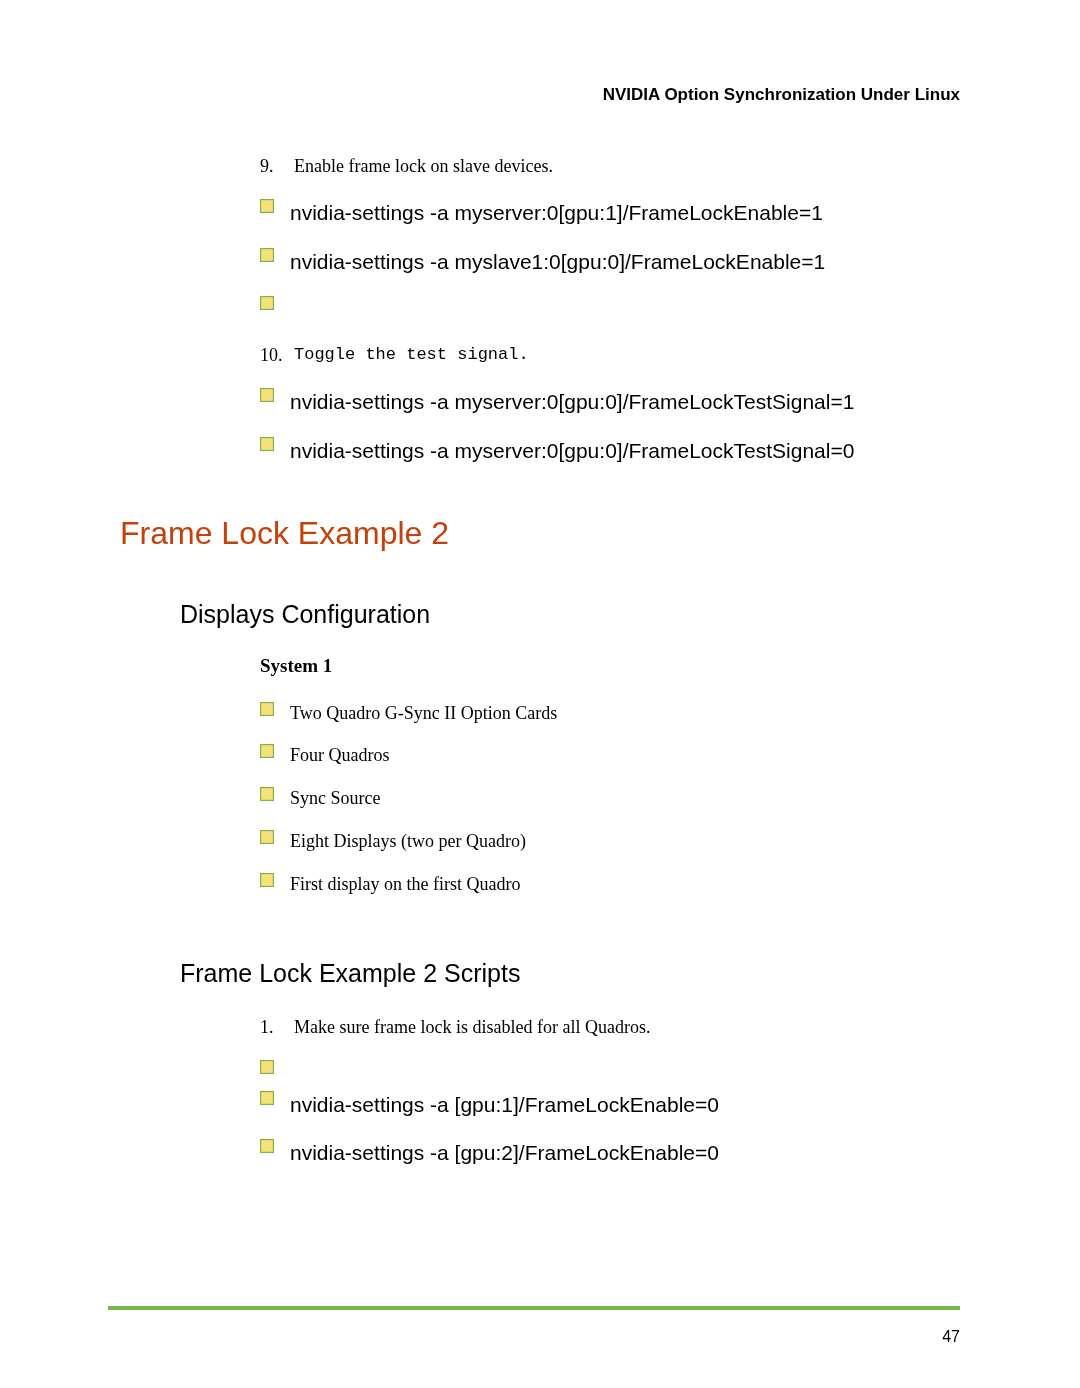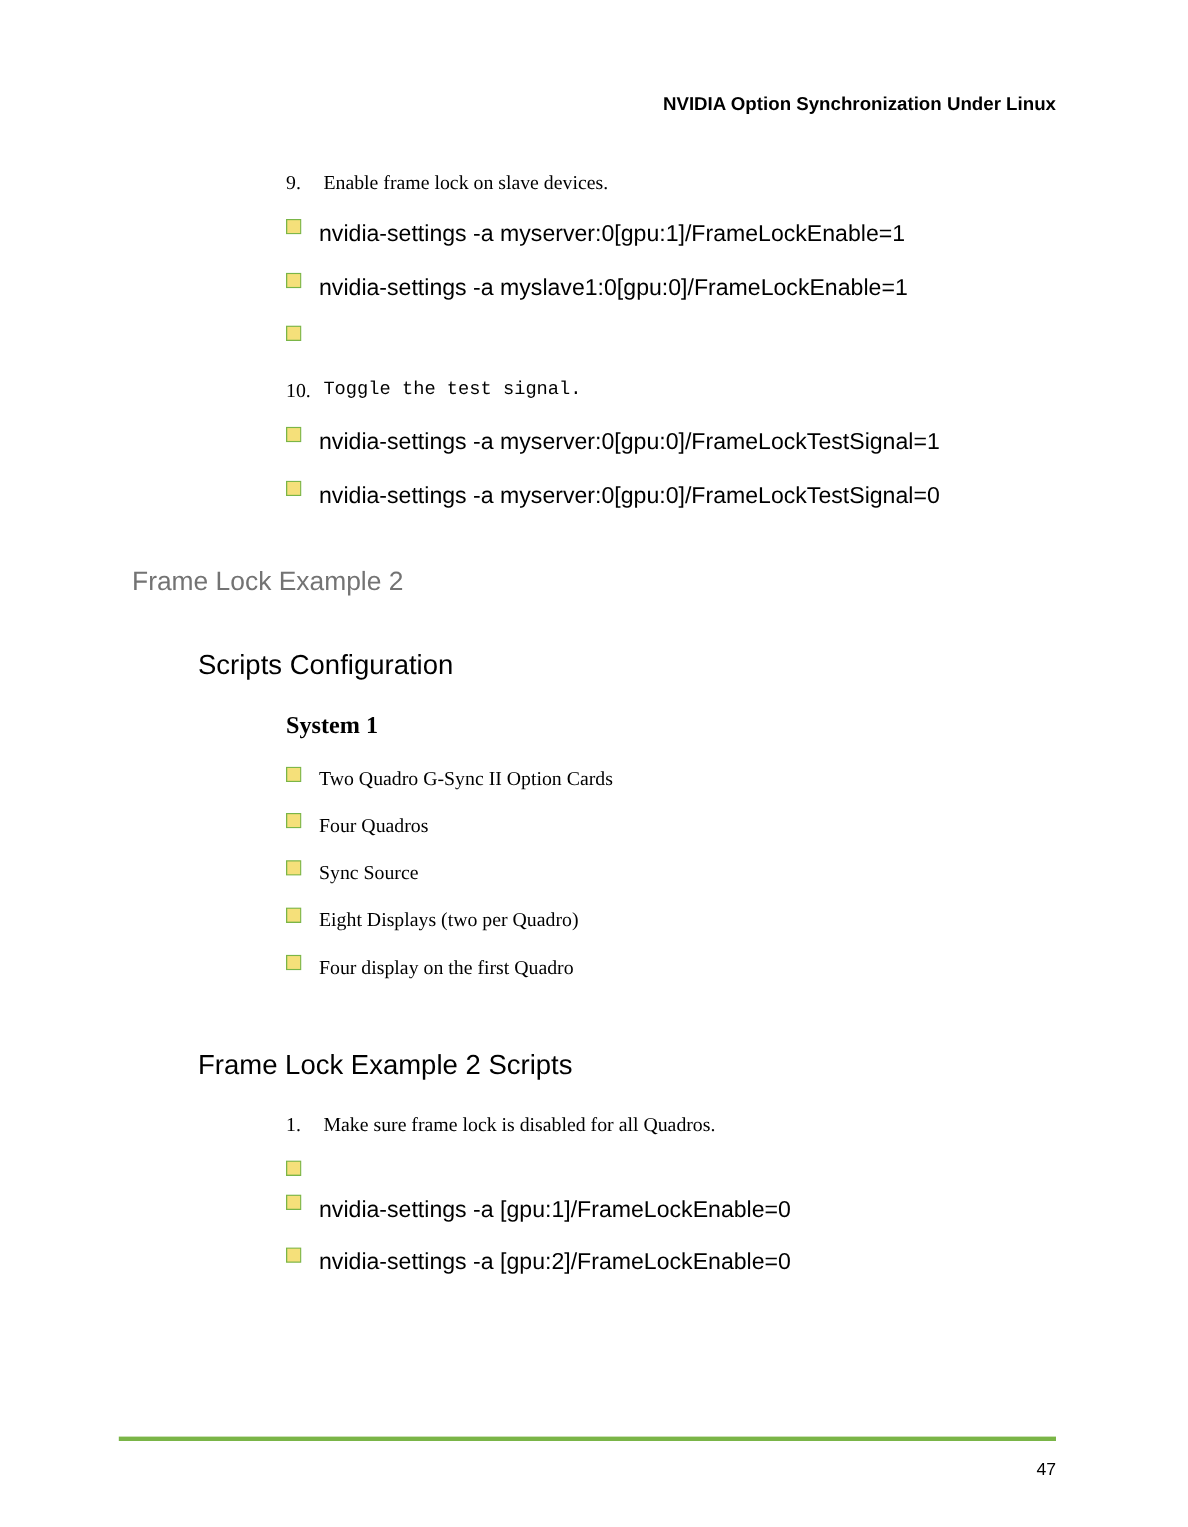--- a/index.html
+++ b/index.html
@@ -61,39 +61,39 @@
     .bullet-text {
       font-family: Georgia, serif;
     }
     .bullet-text.mono {
       font-family: Liberation Sans, sans-serif;
       font-size: 21px;
       line-height: 1.65;
     }
     .h1 {
       font-family: 'Trebuchet MS', Verdana, sans-serif;
-      font-size: 24px;
+      font-size: 32px;
       font-weight: normal;
-      color: #737373;
+      color: #c2410c;
       margin-top: 46px;
       margin-bottom: 48px;
       margin-left: 0;
     }
     .h2 {
       font-family: 'Trebuchet MS', Verdana, sans-serif;
       font-size: 25px;
       font-weight: normal;
       color: #000;
       margin-top: 10px;
       margin-bottom: 26px;
       margin-left: 60px;
     }
     .h3 {
       font-family: Georgia, serif;
-      font-size: 22px;
+      font-size: 19px;
       font-weight: bold;
       color: #000;
       margin-bottom: 22px;
       margin-left: 140px;
     }
     .section-block {
       margin-left: 140px;
       margin-bottom: 10px;
     }
     .footer {
@@ -176,21 +176,21 @@
           <rect x="0.5" y="0.5" width="13" height="13" fill="#f5e07a" stroke="#7ab547" stroke-width="1.3"></rect>
         </svg>
     </div>
     <div class="bullet-text mono">nvidia-settings -a myserver:0[gpu:0]/FrameLockTestSignal=0</div>
   </div>
 
 </div>
 
 <div class="h1">Frame Lock Example 2</div>
 
-<div class="h2">Scripts Configuration</div>
+<div class="h2">Displays Configuration</div>
 
 <div class="h3">System 1</div>
 
 <div class="section-block">
 
   <div class="bullet-item">
     <div class="bullet-icon">
       <svg width="14" height="14" viewBox="0 0 14 14">
           <rect x="0.5" y="0.5" width="13" height="13" fill="#f5e07a" stroke="#7ab547" stroke-width="1.3"></rect>
         </svg>
@@ -224,21 +224,21 @@
     </div>
     <div class="bullet-text">Eight Displays (two per Quadro)</div>
   </div>
 
   <div class="bullet-item">
     <div class="bullet-icon">
       <svg width="14" height="14" viewBox="0 0 14 14">
           <rect x="0.5" y="0.5" width="13" height="13" fill="#f5e07a" stroke="#7ab547" stroke-width="1.3"></rect>
         </svg>
     </div>
-    <div class="bullet-text">Four display on the first Quadro</div>
+    <div class="bullet-text">First display on the first Quadro</div>
   </div>
 
 </div>
 
 <div class="spacer-md"></div>
 <div class="spacer-md"></div>
 
 <div class="h2">Frame Lock Example 2 Scripts</div>
 
 <div class="section-block">

